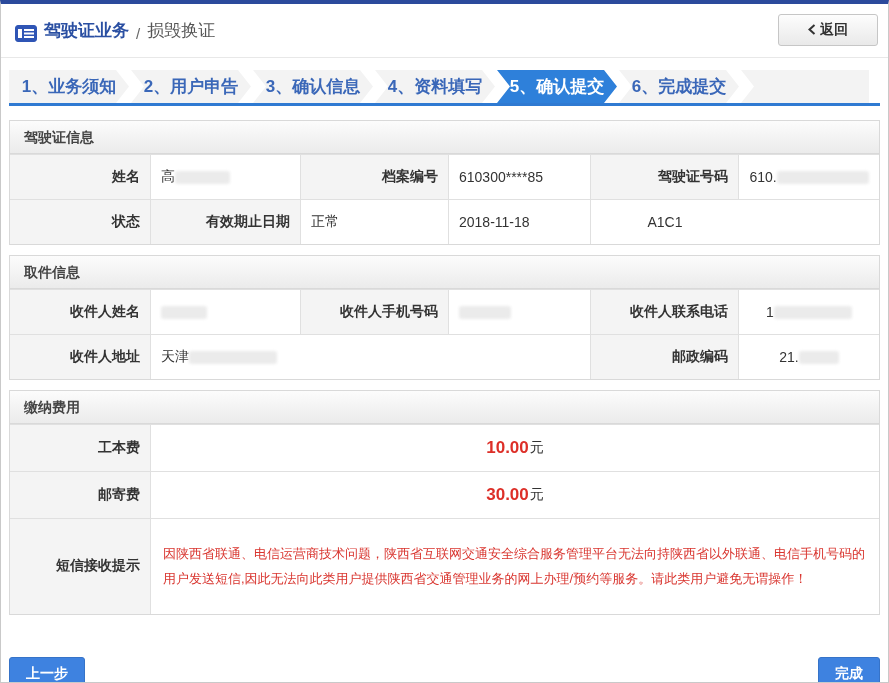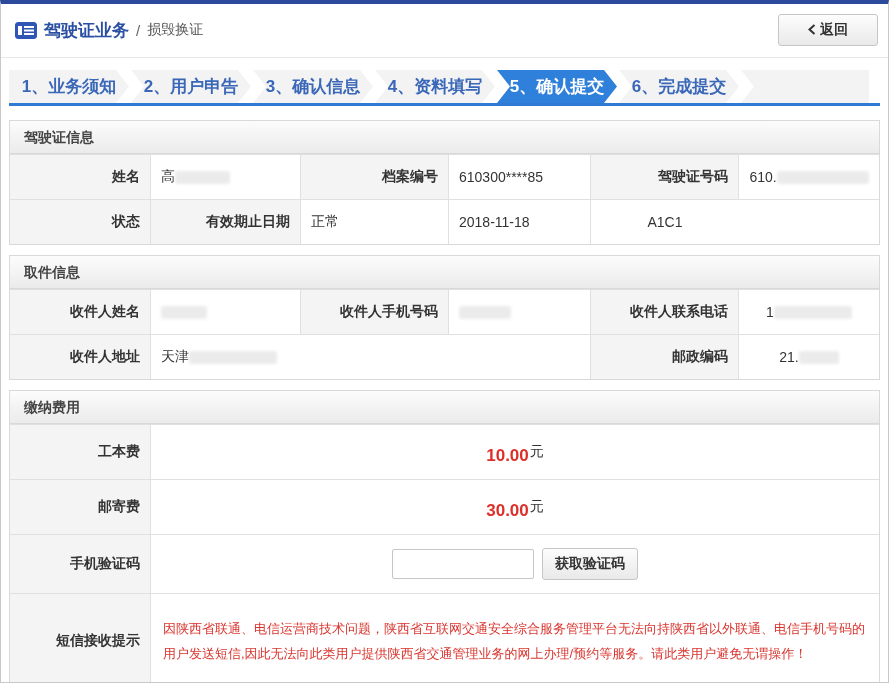--- a/index.html
+++ b/index.html
@@ -17,25 +17,25 @@
     overflow: hidden;
   }
   
   .topbar {
     display: flex;
     justify-content: space-between;
     align-items: center;
     padding: 10px 10px 11px 14px;
     border-bottom: 1px solid #e8e8e8;
   }
-  .title-area { display: flex; align-items: center; gap: 7px; }
+  .title-area { display: flex; align-items: flex-end; gap: 7px; }
   .app-icon { display: inline-flex; align-items: center; }
   .app-title { color: #2a4fa2; font-size: 17px; font-weight: bold; }
   .crumb-sep { color: #666; font-size: 15px; }
-  .app-subtitle { color: #555; font-size: 14px; }
+  .app-subtitle { color: #555; font-size: 17px; }
   .back-btn {
     display: inline-flex; align-items: center; gap: 4px;
     background: linear-gradient(#fdfdfd, #e9e9e9);
     border: 1px solid #c6c6c6;
     border-radius: 3px;
     padding: 6px 29px;
     font-size: 14px; font-weight: bold; color: #333;
     cursor: pointer;
     font-family: inherit;
   }
@@ -90,21 +90,21 @@
   .cell.lastcol { border-right: none; justify-content: center; }
   .lbl { background: #f4f4f4; justify-content: flex-end; text-align: right; font-weight: bold; }
   .val { background: #fff; }
   .span-addr { grid-column: 2 / 5; }
   .col5 { grid-column: 5 / 6; }
   .col6 { grid-column: 6 / 7; }
   .span-rest { grid-column: 2 / 7; }
   .fee-row .cell { min-height: 46px; }
   .code-row .cell { min-height: 46px; }
   .notice-row .cell { min-height: 64px; }
-  .amount { color: #dd2f28; font-weight: bold; font-size: 17px; margin-top: 8px; }
+  .amount { color: #dd2f28; font-weight: bold; font-size: 17px; }
   .unit { color: #333; font-size: 14px; margin-left: 1px; }
   .redact {
     display: inline-block;
     height: 13px;
     background: #ebebeb;
     border-radius: 3px;
     filter: blur(1.6px);
     vertical-align: middle;
   }
   .code-input {
@@ -261,27 +261,20 @@
           <span class="unit">元</span>
       </div>
     </div>
     <div class="trow fee-row">
       <div class="cell lbl">邮寄费</div>
       <div class="cell val span-rest lastcol">
         <span class="amount">30.00</span>
           <span class="unit">元</span>
       </div>
     </div>
-    <div class="trow code-row">
-      <div class="cell lbl">手机验证码</div>
-      <div class="cell val span-rest lastcol">
-        <input class="code-input" type="text" value="" style="">
-        <button class="code-btn">获取验证码</button>
-      </div>
-    </div>
     <div class="trow notice-row">
       <div class="cell lbl">短信接收提示</div>
       <div class="cell val span-rest lastcol">
         <div class="notice-text">因陕西省联通、电信运营商技术问题，陕西省互联网交通安全综合服务管理平台无法向持陕西省以外联通、电信手机号码的用户发送短信,因此无法向此类用户提供陕西省交通管理业务的网上办理/预约等服务。请此类用户避免无谓操作！</div>
       </div>
     </div>
   </div>
 
   <div class="footer">
     <button class="btn-primary">上一步</button>

